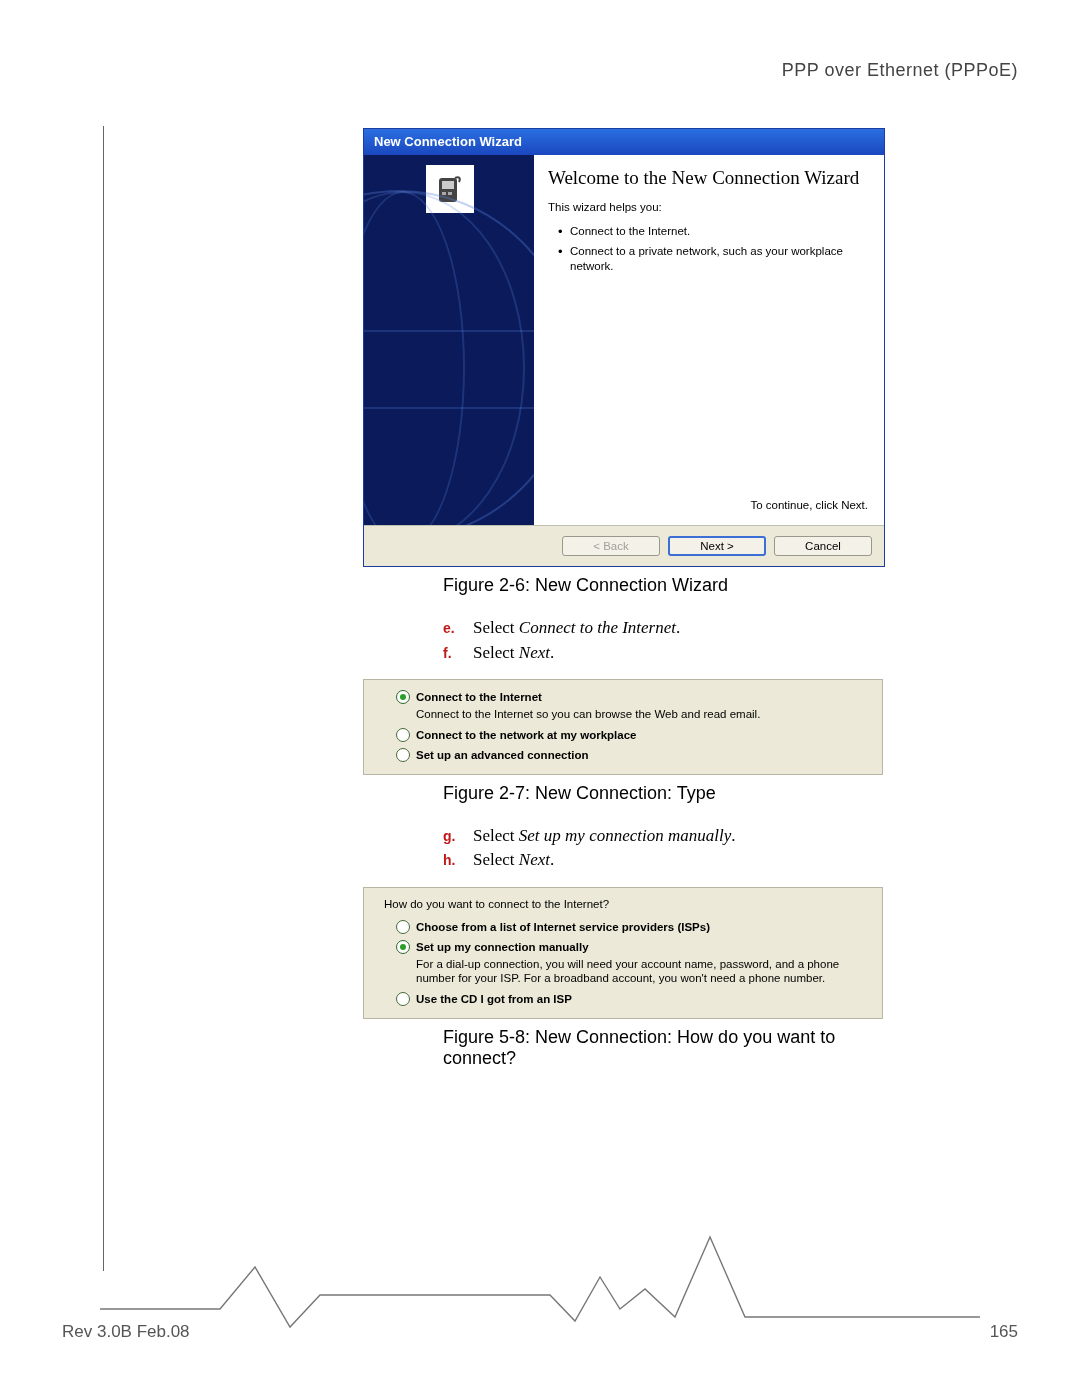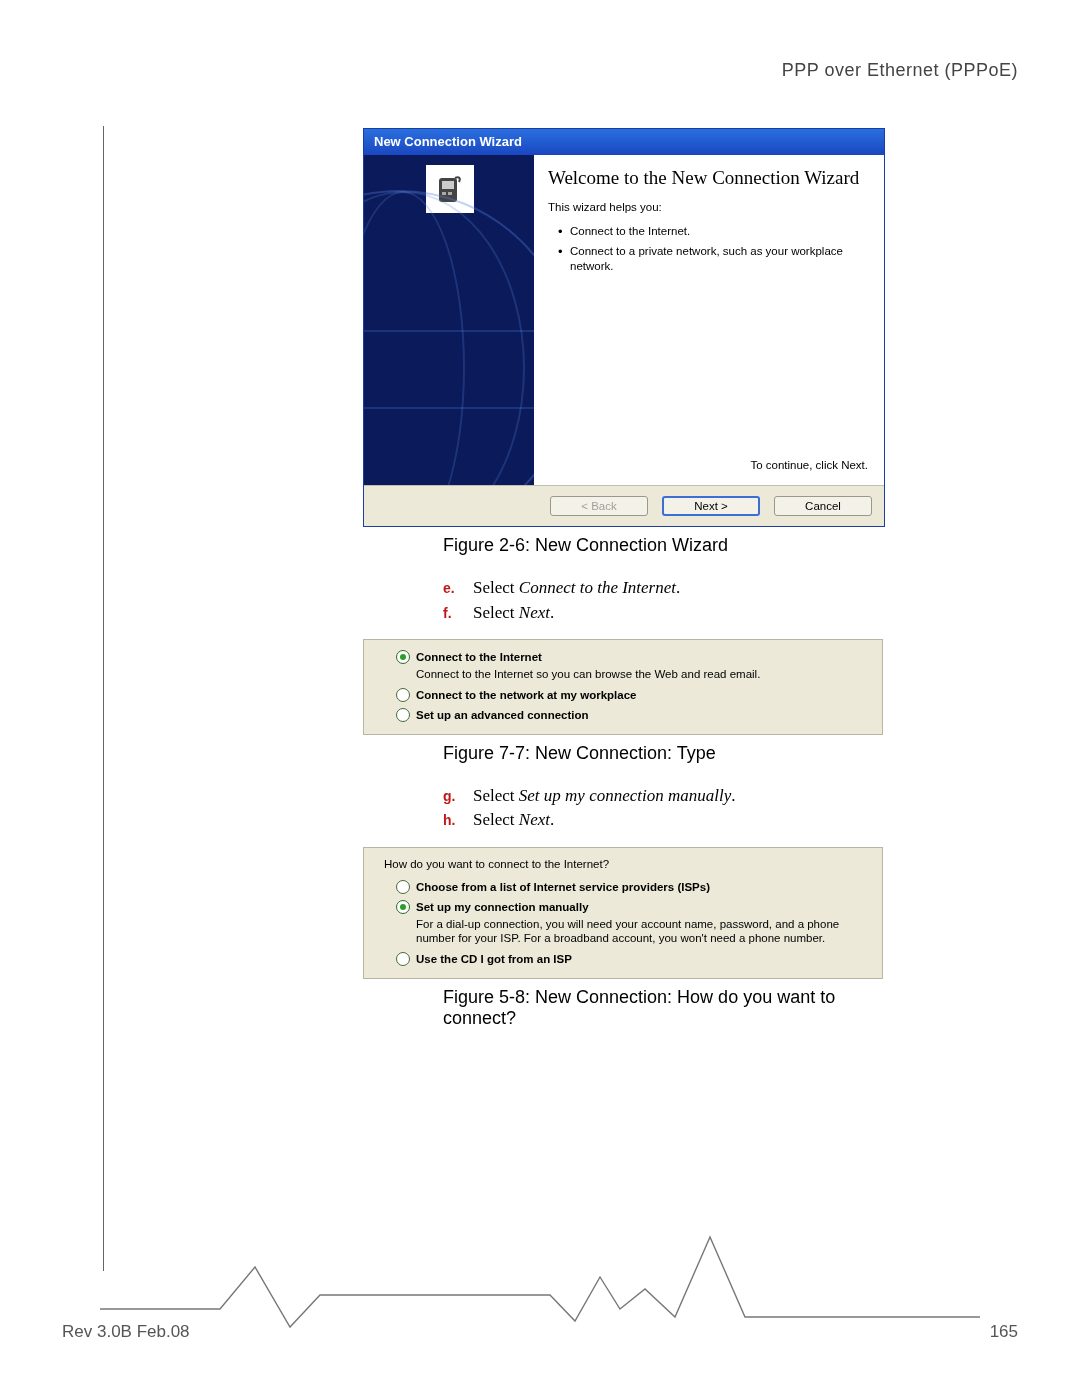--- a/index.html
+++ b/index.html
@@ -49,21 +49,21 @@
     background: linear-gradient(to bottom, #2a6fe0, #1a47c0);
     color: #fff;
     font-weight: bold;
     font-size: 13px;
     padding: 5px 10px 6px 10px;
     font-family: Tahoma, Arial, sans-serif;
   }
   .wizard-body {
     display: flex;
     background: #fff;
-    height: 330px;
+    height: 370px;
   }
   .wizard-side {
     width: 170px;
     background: #0a1a5a;
     position: relative;
     overflow: hidden;
     flex-shrink: 0;
   }
   .side-icon {
     position: absolute;
@@ -130,21 +130,21 @@
     left: 0;
     font-size: 13px;
   }
   .wizard-continue { margin-top: auto; font-size: 11.5px; padding-bottom: 6px; text-align: right; }
   .wizard-footer {
     background: #ece9d8;
     border-top: 1px solid #c0c0b0;
     padding: 10px 12px;
     display: flex;
     justify-content: flex-end;
-    gap: 14px;
+    gap: 8px;
   }
   .wbtn {
     font-family: Tahoma, Arial, sans-serif;
     font-size: 11.5px;
     min-width: 76px;
     padding: 3px 10px;
     background: #f4f2e8;
     border: 1px solid #9a988a;
     border-radius: 3px;
     text-align: center;
@@ -323,21 +323,21 @@
           </div>
       </div>
       <div class="radio-item">
         <div class="radio-head">
             <span class="radio"></span>
             <span>Set up an advanced connection</span>
           </div>
       </div>
     </div>
 
-    <div class="caption">Figure 7-7:  New Connection: Type</div>
+    <div class="caption">Figure 2-7:  New Connection: Type</div>
 
     <div class="instr-block">
       <div class="instr-line">
         <span class="instr-letter">g.</span>
         <span class="instr-text"><span>Select </span><span class="italic">Set up my connection manually</span><span>.</span></span>
       </div>
       <div class="instr-line">
         <span class="instr-letter">h.</span>
         <span class="instr-text"><span>Select </span><span class="italic">Next</span><span>.</span></span>
       </div>

